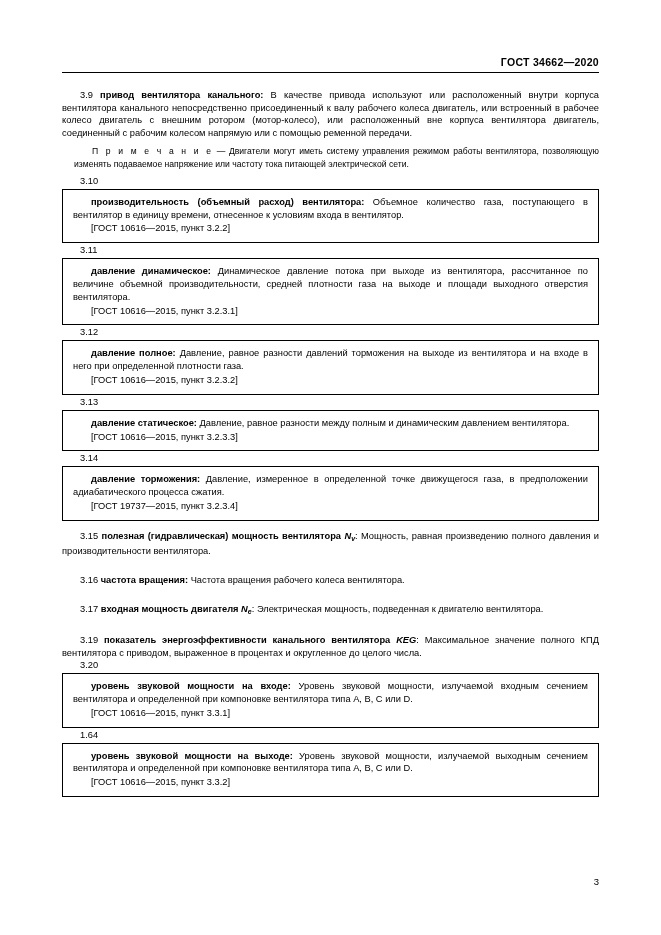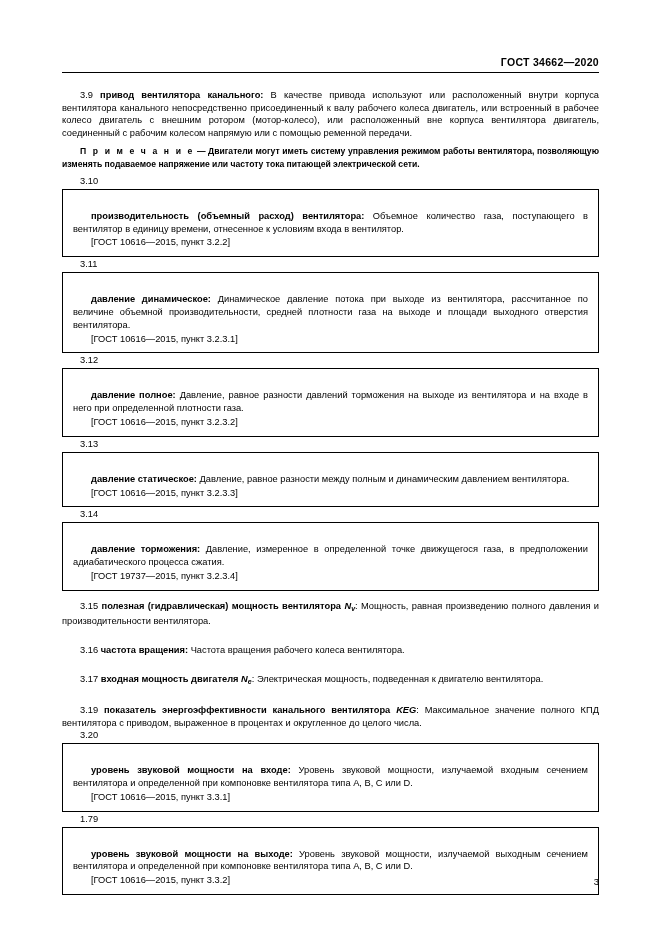--- a/index.html
+++ b/index.html
@@ -45,34 +45,33 @@
   .indent {
     text-indent: 18px;
   }
   .term {
     font-weight: bold;
   }
   .note {
     font-size: 8.6px;
     line-height: 12.2px;
     text-align: justify;
-    margin: 6px 0 6px 0;
+    margin: 6px 0 6px 12px;
     text-indent: 18px;
-    font-weight: bold;
   }
   .note-label {
     letter-spacing: 2px;
   }
   .clause-num {
     font-size: 9.3px;
     margin: 1px 0 3px 18px;
   }
   .box {
     border: 1px solid #000;
-    padding: 20px 10px 7px 10px;
+    padding: 6px 10px 7px 10px;
     margin: 0 0 2px 0;
     box-sizing: border-box;
   }
   .box p {
     margin: 0;
     font-size: 9.3px;
     line-height: 12.8px;
   }
   .box p.first {
     text-indent: 18px;
@@ -161,21 +160,21 @@
 
     <p class="indent"><span>3.19</span> <span class="term">показатель энергоэффективности канального вентилятора</span> <span class="bold-ital">KEG</span><span>: Максимальное значение полного КПД вентилятора с приводом, выраженное в процентах и округленное до целого числа.</span></p>
   </div>
 
   <div class="clause-num">3.20</div>
   <div class="box">
     <p class="first"><span class="term">уровень звуковой мощности на входе:</span><span> Уровень звуковой мощности, излучаемой входным сечением вентилятора и определенной при компоновке вентилятора типа </span><span class="ital">A, B, C</span><span> или </span><span class="ital">D</span><span>.</span></p>
     <p class="ref">[ГОСТ 10616—2015, пункт 3.3.1]</p>
   </div>
 
-  <div class="clause-num">1.79</div>
+  <div class="clause-num">1.64</div>
   <div class="box">
     <p class="first"><span class="term">уровень звуковой мощности на выходе:</span><span> Уровень звуковой мощности, излучаемой выходным сечением вентилятора и определенной при компоновке вентилятора типа </span><span class="ital">A, B, C</span><span> или </span><span class="ital">D</span><span>.</span></p>
     <p class="ref">[ГОСТ 10616—2015, пункт 3.3.2]</p>
   </div>
 
   <div class="page-number">3</div>
 
 </div>
 
 </body></html>

